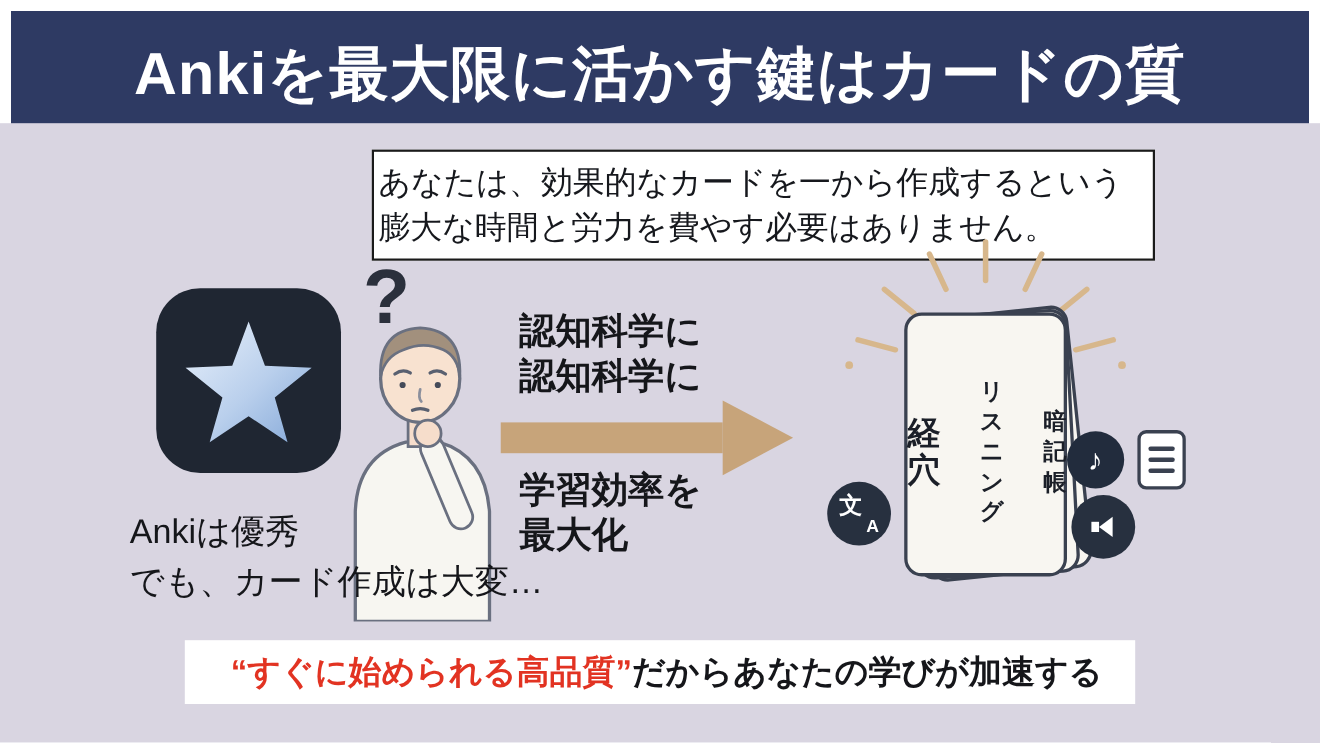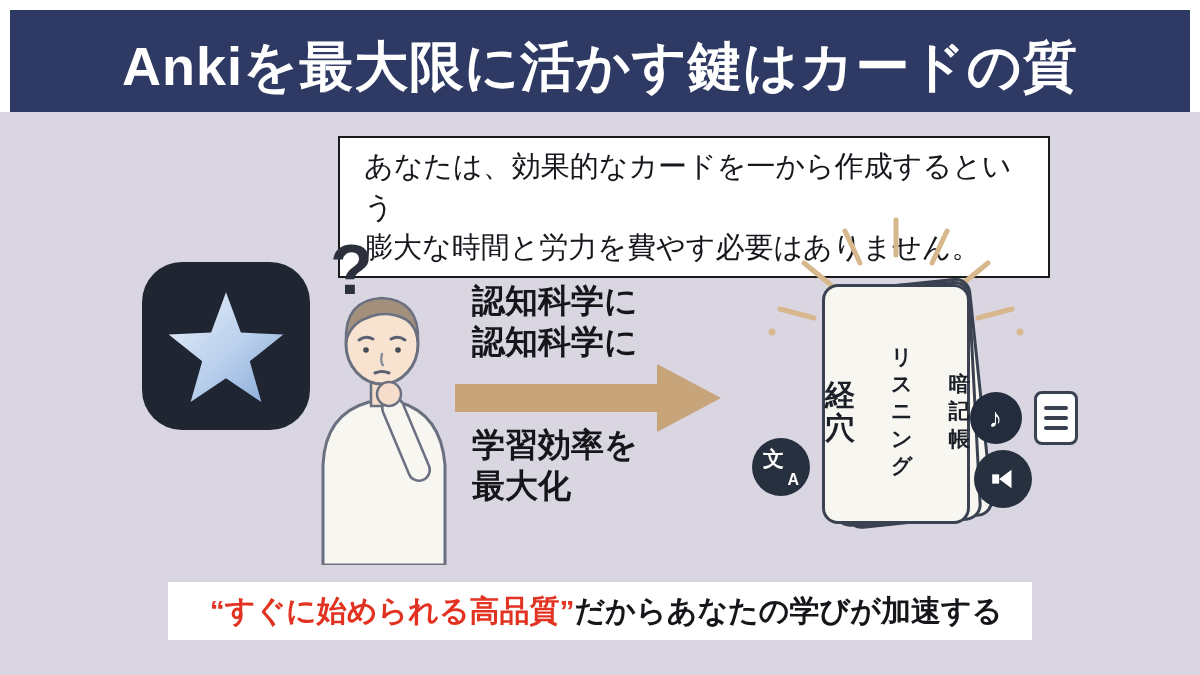--- a/index.html
+++ b/index.html
@@ -6,21 +6,21 @@
   body{font-family:"Liberation Sans","DejaVu Sans",sans-serif;background:#ffffff;}
   .page{position:relative;width:1200px;height:675px;background:#ffffff;overflow:hidden;}
 
   .header{position:absolute;left:10px;top:10px;width:1180px;height:114px;
     background:#2e3a63;display:flex;align-items:center;justify-content:center;}
   .header h1{margin:0;font-size:54px;font-weight:800;color:#ffffff;letter-spacing:1px;}
 
   .body{position:absolute;left:0;top:112px;width:1200px;height:563px;background:#d9d5e1;}
 
   .callout{position:absolute;left:338px;top:24px;width:712px;background:#ffffff;
-    border:2px solid #1a1a1a;padding:8px 24px;font-size:29px;line-height:1.4;color:#16181d;box-sizing:border-box;}
+    border:2px solid #1a1a1a;padding:8px 4px;font-size:29px;line-height:1.4;color:#16181d;box-sizing:border-box;}
 
   .anki-icon{position:absolute;left:142px;top:150px;width:168px;height:168px;border-radius:40px;
     background:#1f2632;display:flex;align-items:center;justify-content:center;}
 
   .qmark{position:absolute;left:330px;top:118px;font-size:70px;font-weight:800;color:#2b303c;}
 
   .person{position:absolute;left:295px;top:168px;width:175px;height:285px;}
 
   .caption{position:absolute;left:118px;top:350px;font-size:31px;line-height:1.45;color:#15161a;z-index:5;}
 
@@ -95,20 +95,24 @@
       <path d="M96 59 Q103 55 110 60" fill="none" stroke="#596070" stroke-width="3" stroke-linecap="round"></path>
       <circle cx="71" cy="70" r="2.8" fill="#454b59"></circle>
       <circle cx="103" cy="70" r="2.8" fill="#454b59"></circle>
       <path d="M87 74 Q85 82 88 85" fill="none" stroke="#8b8f9c" stroke-width="2.5" stroke-linecap="round"></path>
       <path d="M80 93 Q87 90 94 93" fill="none" stroke="#596070" stroke-width="3" stroke-linecap="round"></path>
       <path d="M124 190 L98 128" stroke="#6a7080" stroke-width="24" stroke-linecap="round"></path>
       <path d="M124 190 L98 128" stroke="#f7f6f1" stroke-width="19" stroke-linecap="round"></path>
       <circle cx="94" cy="114" r="12" fill="#f6ddcb" stroke="#6a7080" stroke-width="2.5"></circle>
     </svg>
 
+    <div class="caption">
+      <div>Ankiは優秀</div>
+      <div>でも、カード作成は大変…</div>
+    </div>
 
     <div class="trans-top">
       <div>認知科学に</div>
       <div>認知科学に</div>
     </div>
 
     <svg class="arrow" width="268" height="76" viewBox="0 0 268 76">
       <rect x="0" y="24" width="202" height="28" fill="#c7a47a"></rect>
       <polygon points="202,4 266,38 202,72" fill="#c7a47a"></polygon>
     </svg>

